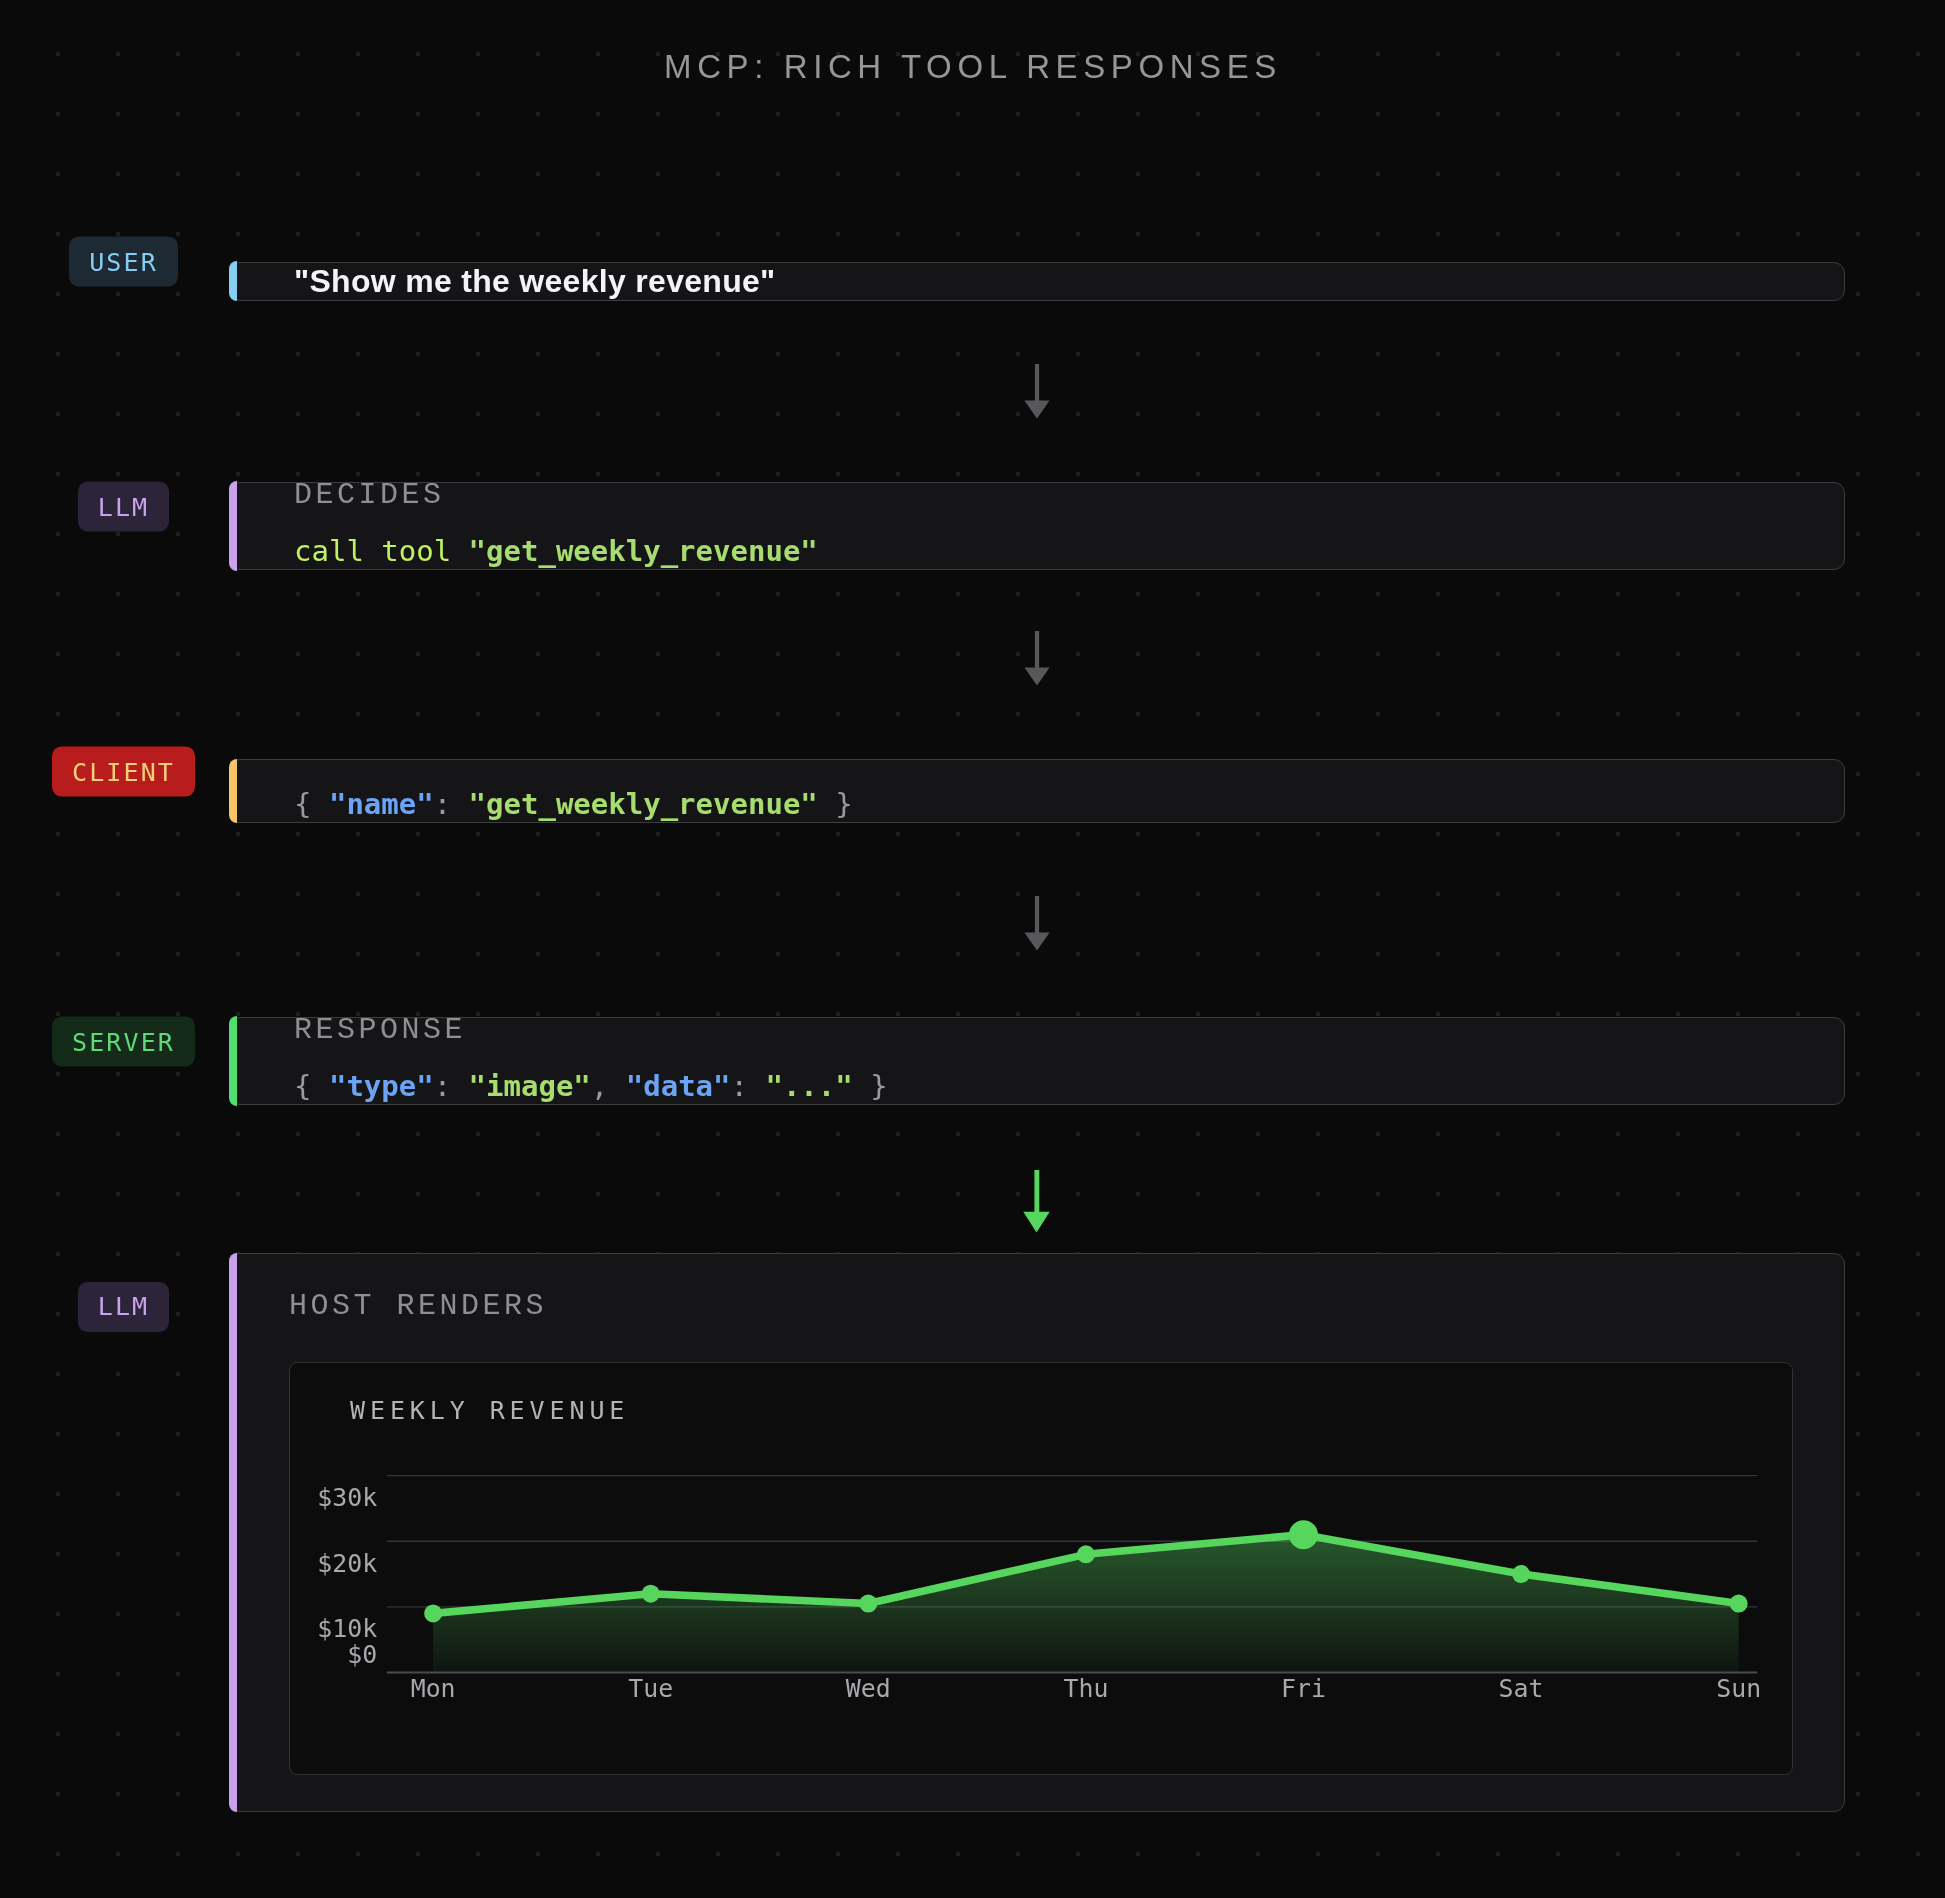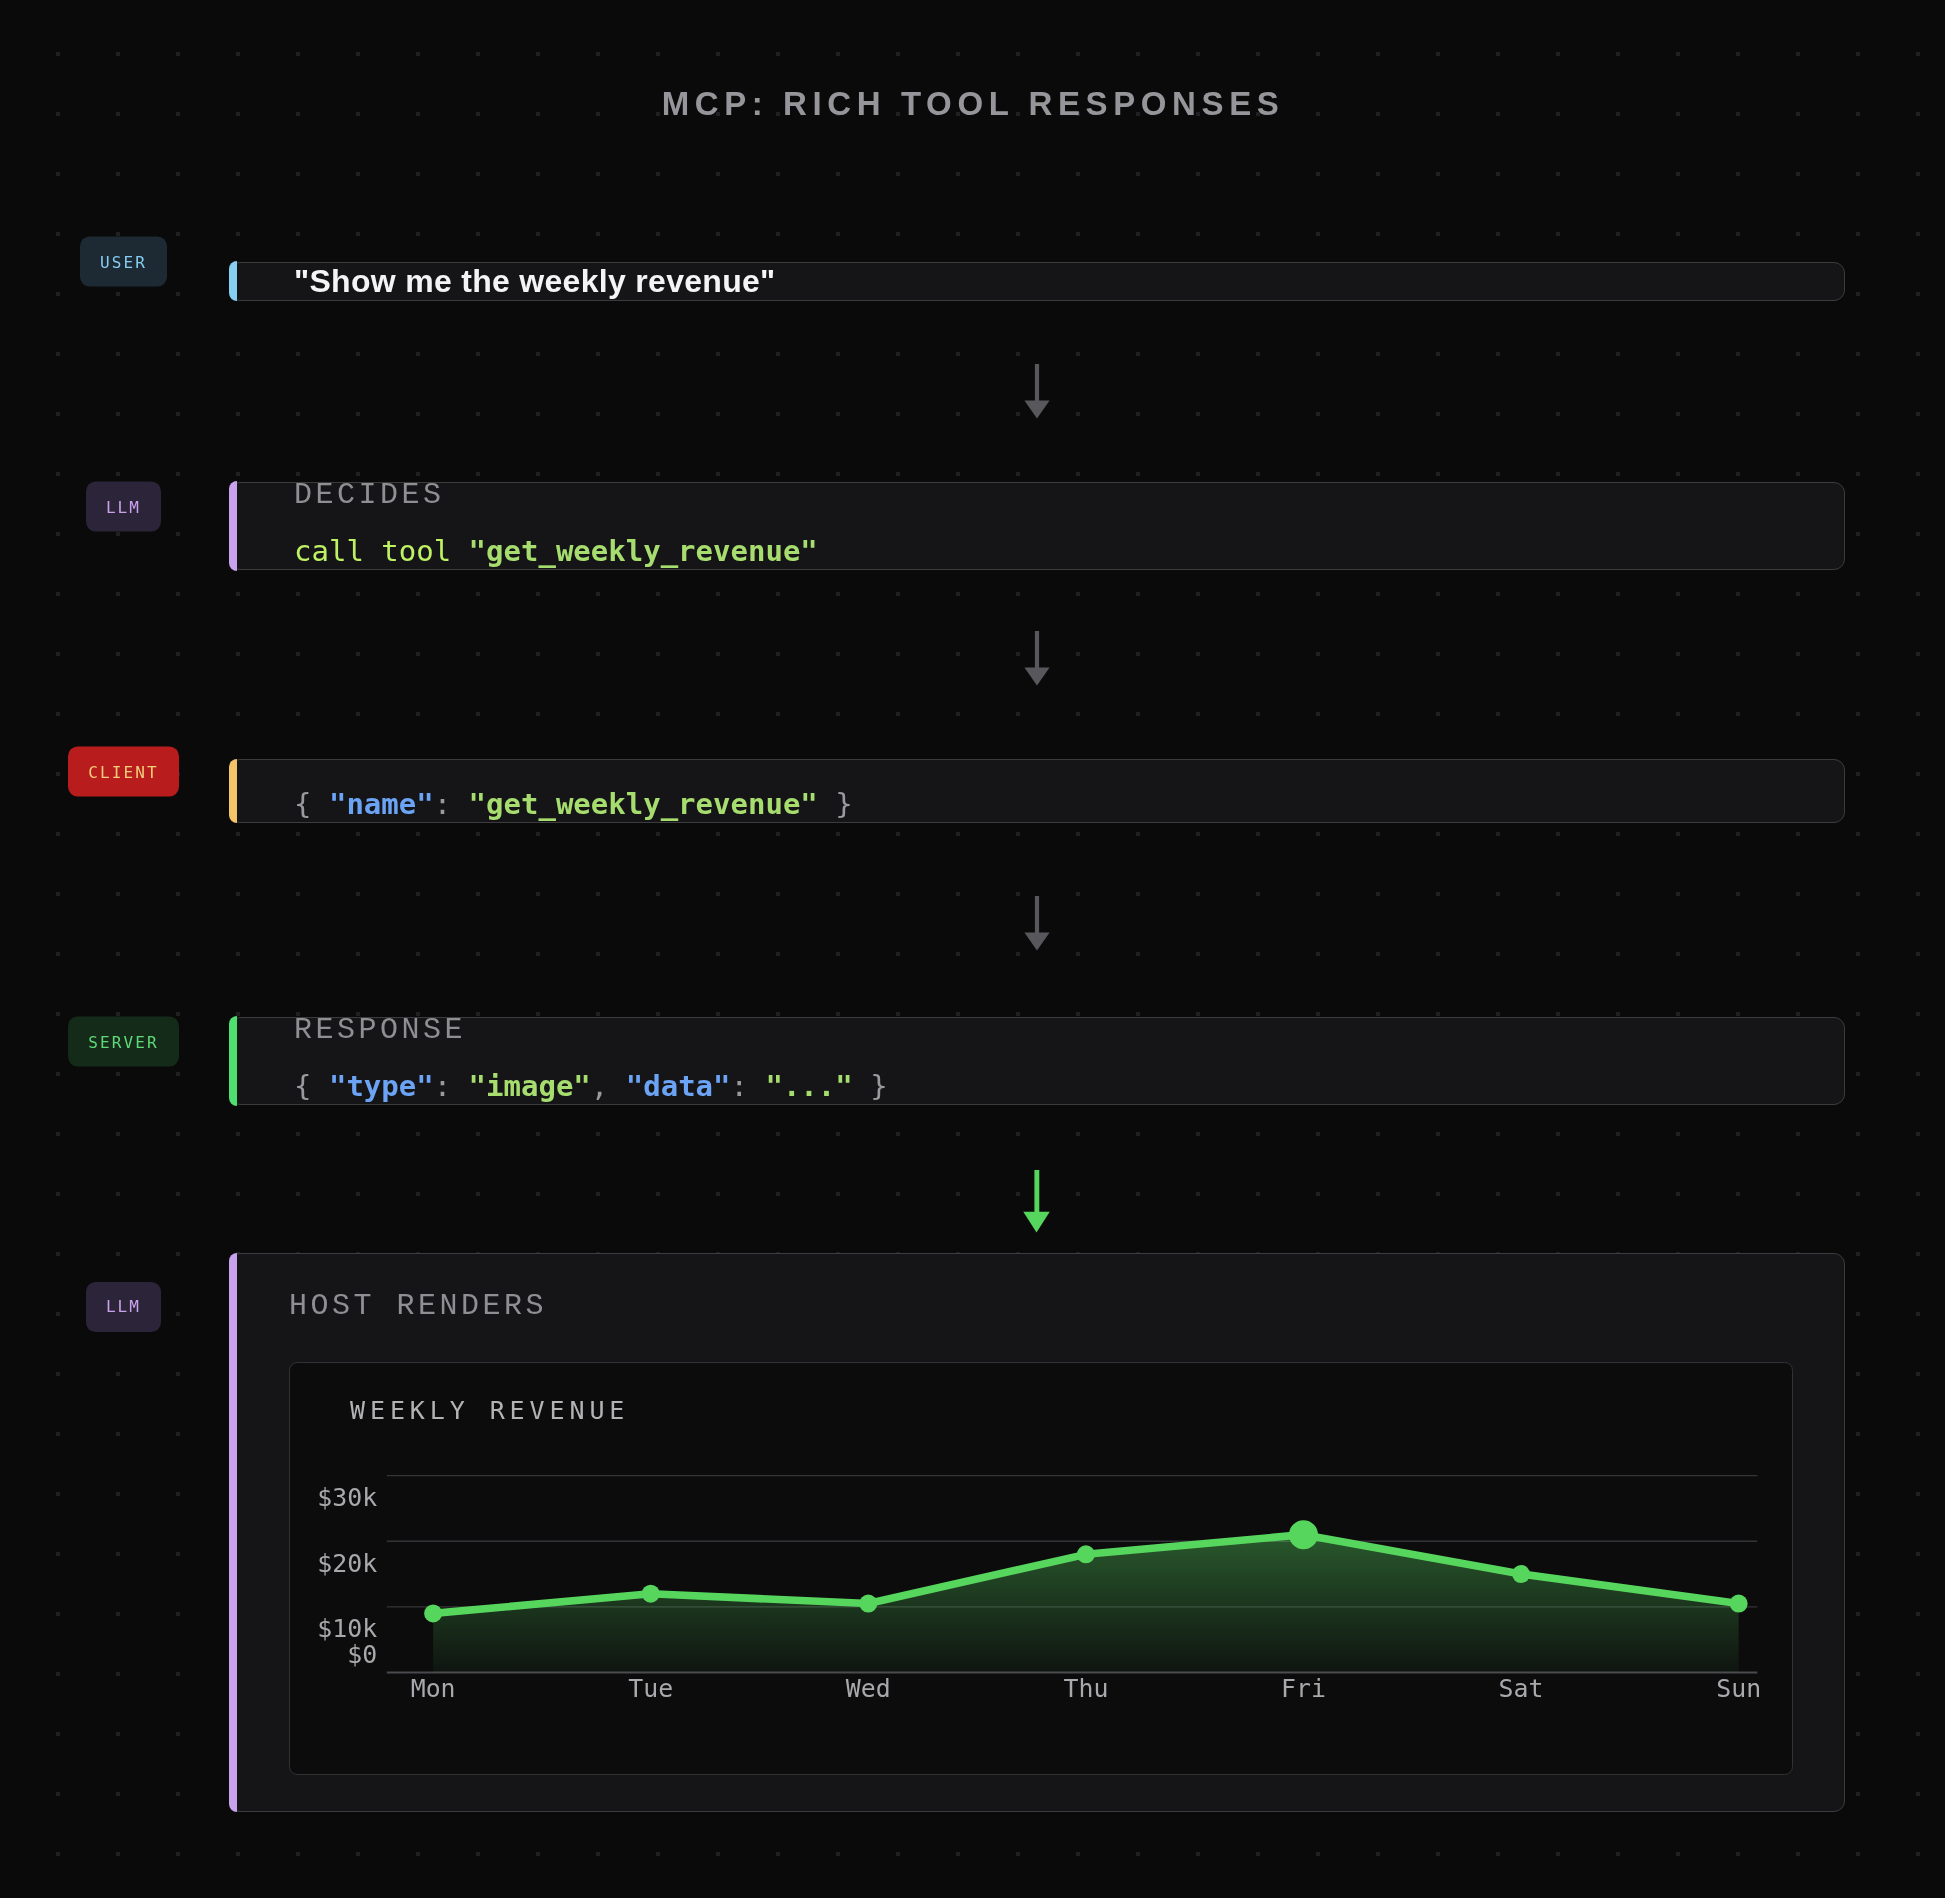--- a/index.html
+++ b/index.html
@@ -6,45 +6,45 @@
   html,body { width:1946px; height:1898px; overflow:hidden; }
   body {
     background-color:#0a0a0b;
     background-image: radial-gradient(circle, #202023 2.1px, transparent 2.4px);
     background-size: 60px 60px;
     background-position: 28px 24px;
     font-family:"Liberation Sans", sans-serif;
     color:#e8e8ea;
   }
   .page-title {
-    padding-top:85px;
+    padding-top:48px;
     text-align:center;
     font-size:33px;
-    font-weight:700;
+    font-weight:400;
     letter-spacing:5.6px;
     color:#96969a;
     height:126px;
   }
   .flow { margin-top:85px; }
   .row { display:flex; align-items:center; }
   .row.top-align { align-items:flex-start; }
   .gutter {
     width:229px; min-width:229px;
     display:flex; justify-content:center;
     padding-left:18px;
   }
   .row:not(.top-align) .badge { transform: translateY(-19.5px); }
   .row.top-align .badge { margin-top:28.5px; }
   .badge {
     height:50px;
     padding:0 20px;
     border-radius:9.7px;
     display:flex; align-items:center; justify-content:center;
     font-family:"DejaVu Sans Mono", monospace;
-    font-size:16px;
+    font-size:25px;
     letter-spacing:2.1px;
     font-weight:500;
   }
   .card {
     position:relative;
     flex:1;
     margin-right:101px;
     background:#151517;
     border:1.4px solid #3c3c3f;
     border-radius:11px;

